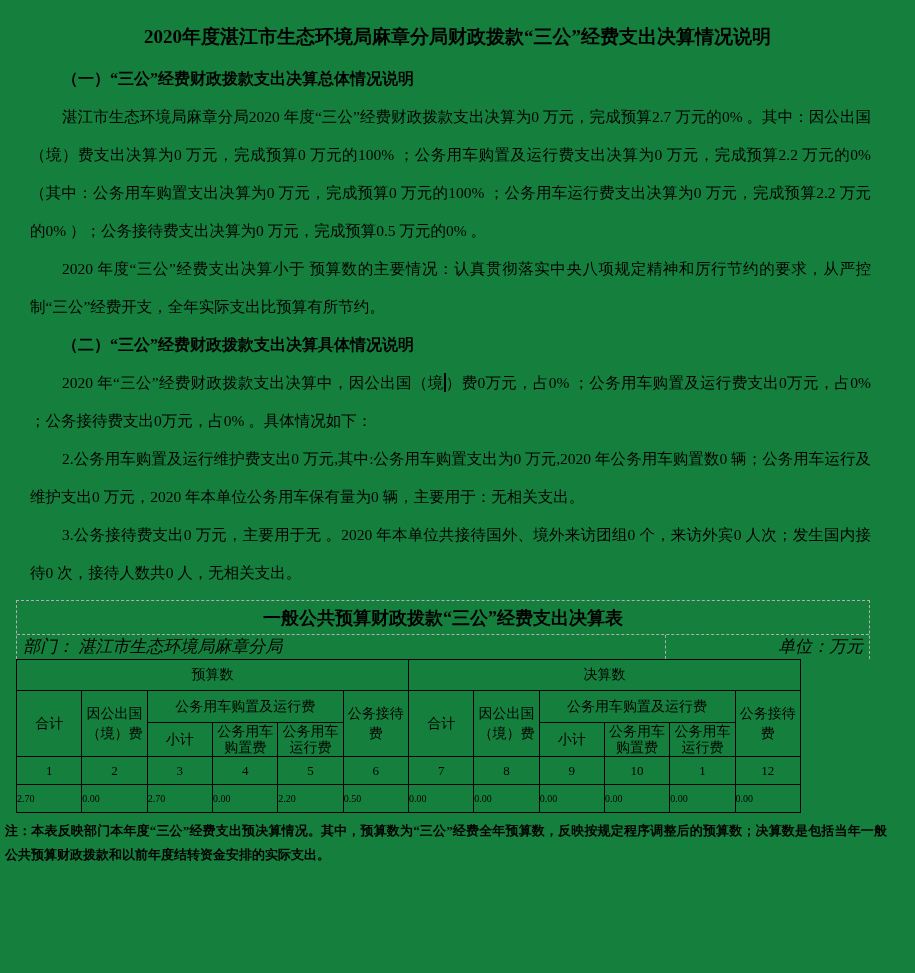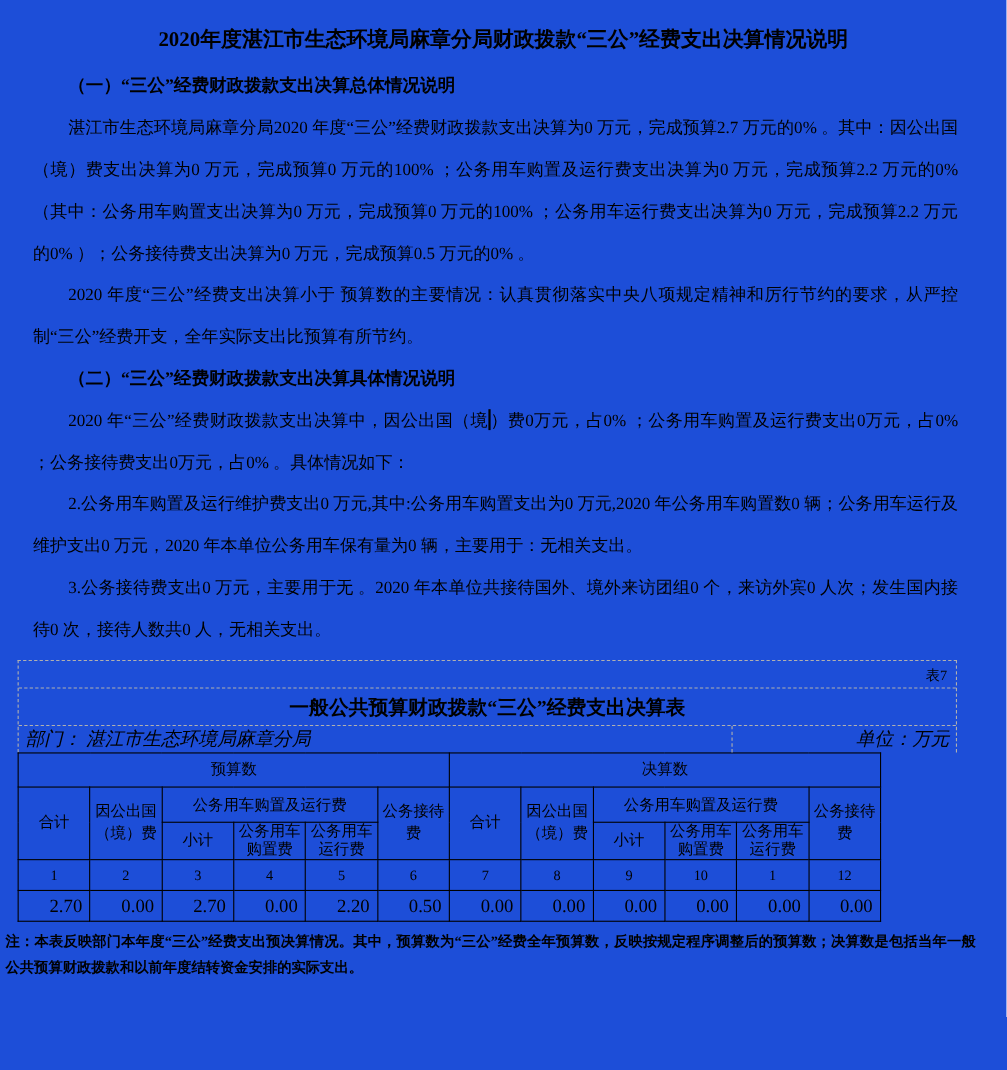--- a/index.html
+++ b/index.html
@@ -1,21 +1,21 @@
 <!DOCTYPE html>
 <html><head>
 <meta charset="utf-8">
 <style>
   html, body { margin: 0; padding: 0; background: #ffffff; }
   body {
     width: 915px; min-height: 973px;
     font-family: "Liberation Serif", "DejaVu Serif", serif;
     color: #000000;
   }
-  .doc { position: relative; width: 915px; min-height: 973px; background: #1d4ed8; }
+  .doc { position: relative; width: 915px; min-height: 973px; background: #15803d; }
 
   
   .title {
     padding-top: 24px;
     text-align: center;
     font-weight: bold;
     font-size: 19px;
     line-height: 26px;
     font-family: "Liberation Serif", "DejaVu Serif", serif;
   }
@@ -79,22 +79,22 @@
     font-size: 14px;
     overflow: hidden;
   }
   tr.r1 td { height: 30px; }
   tr.r2 td { height: 31px; }
   tr.r3 td { height: 33px; }
   td.h2cell { line-height: 20px; }
   td.subcell { line-height: 16px; font-size: 13.5px; }
   tr.num-row td { height: 27px; font-size: 13px; }
   tr.val-row td {
-    height: 27px; font-size: 17px;
-    text-align: left; padding-right: 7px; padding-left: 28px;
+    height: 27px; font-size: 10px;
+    text-align: left; padding-right: 7px;
   }
 
   
   .note {
     margin: 6px 28px 0 5px;
     font-weight: bold;
     font-size: 13px;
     line-height: 24px;
     text-align: justify;
     font-family: "Liberation Serif", "DejaVu Serif", serif;
@@ -112,23 +112,20 @@
     <p>湛江市生态环境局麻章分局2020 年度“三公”经费财政拨款支出决算为0 万元，完成预算2.7 万元的0% 。其中：因公出国（境）费支出决算为0 万元，完成预算0 万元的100% ；公务用车购置及运行费支出决算为0 万元，完成预算2.2 万元的0% （其中：公务用车购置支出决算为0 万元，完成预算0 万元的100% ；公务用车运行费支出决算为0 万元，完成预算2.2 万元的0% ）；公务接待费支出决算为0 万元，完成预算0.5 万元的0% 。</p>
     <p>2020 年度“三公”经费支出决算小于 预算数的主要情况：认真贯彻落实中央八项规定精神和厉行节约的要求，从严控制“三公”经费开支，全年实际支出比预算有所节约。</p>
     <p class="heading">（二）“三公”经费财政拨款支出决算具体情况说明</p>
     <p><span>2020 年“三公”经费财政拨款支出决算中，因公出国（境</span><span class="caret"></span><span>）费0万元，占0% ；公务用车购置及运行费支出0万元，占0% ；公务接待费支出0万元，占0% 。具体情况如下：</span></p>
     <p>2.公务用车购置及运行维护费支出0 万元,其中:公务用车购置支出为0 万元,2020 年公务用车购置数0 辆；公务用车运行及维护支出0 万元，2020 年本单位公务用车保有量为0 辆，主要用于：无相关支出。</p>
     <p>3.公务接待费支出0 万元，主要用于无 。2020 年本单位共接待国外、境外来访团组0 个，来访外宾0 人次；发生国内接待0 次，接待人数共0 人，无相关支出。</p>
   </div>
 
   <div class="tablewrap">
     <div class="pretable">
-      <div class="pt-row1">
-        <span>表7</span>
-      </div>
       <div class="pt-row2">一般公共预算财政拨款“三公”经费支出决算表</div>
       <div class="pt-row3">
         <div class="pt-dept">部门： 湛江市生态环境局麻章分局</div>
         <div class="pt-unit">单位：万元</div>
       </div>
     </div>
 
     <table class="main">
       <colgroup>
         <col>

